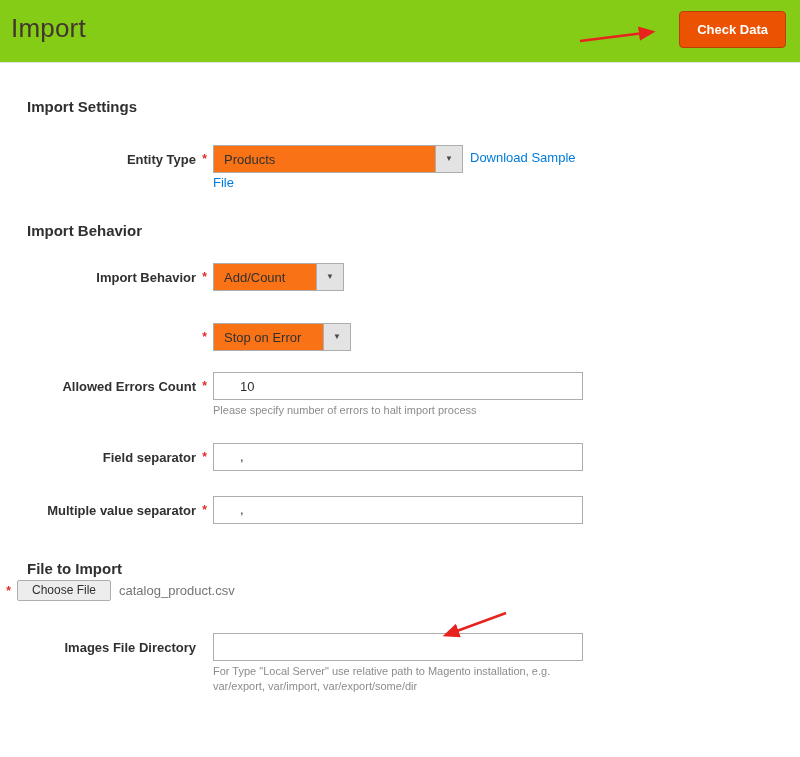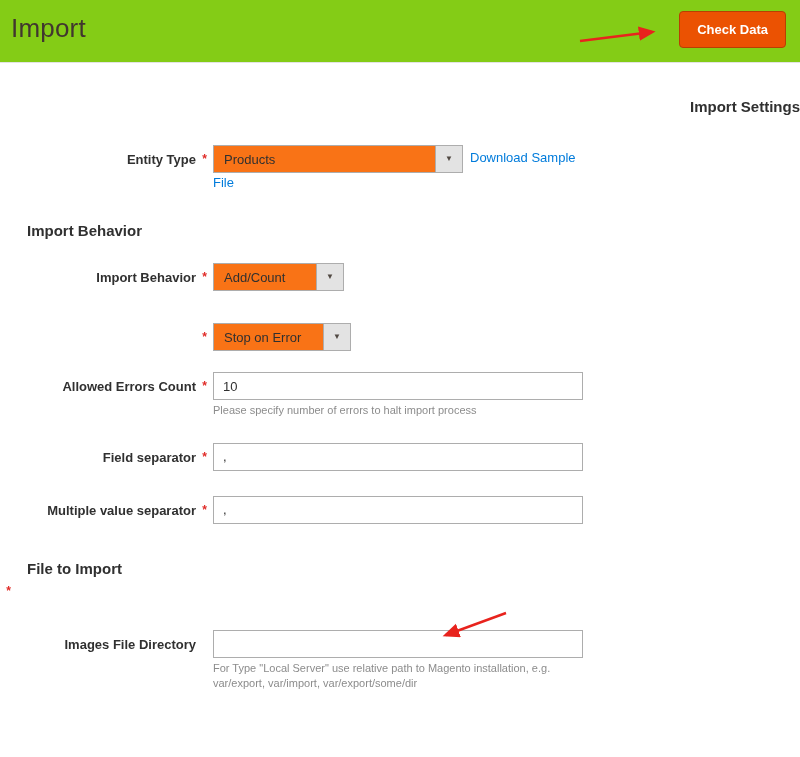--- a/index.html
+++ b/index.html
@@ -11,42 +11,42 @@
   .page-header { position:relative; height:63px; background:#84cc16; border-bottom:1px solid #e3e3e3; }
   .page-title { position:absolute; left:11px; top:13px; font-size:26px; font-weight:400; color:#41362f; letter-spacing:.2px; }
   .check-data-btn { position:absolute; right:14px; top:11px; background:#eb5202; color:#fff;
     border:1px solid #b84002; font-size:13px; font-weight:700; padding:10px 17px; cursor:pointer;
     font-family:inherit; border-radius:4px; }
   .annot-arrow { position:absolute; pointer-events:none; }
 
   
   main { position:relative; }
   h2.section-heading { font-size:15px; font-weight:700; color:#303030; margin-left:27px; }
-  .sh-1 { margin-top:35px; margin-bottom:30px;text-align:right; }
+  .sh-1 { margin-top:35px; margin-bottom:30px; }
   .sh-2 { margin-top:30px; margin-bottom:24px; }
   .sh-3 { margin-top:36px; }
 
   
   .row { display:flex; align-items:flex-start; }
   .mb-a { margin-bottom:32px; } .mb-b { margin-bottom:21px; } .mb-c { margin-bottom:25px; }
   .mb-d { margin-bottom:14px; } .mb-e { margin-bottom:0; }
   .label-cell { width:196px; text-align:right; padding-top:7px; font-size:13px; font-weight:600; color:#303030; line-height:15px; }
   .asterisk-cell { width:17px; text-align:center; padding-top:7px; font-size:12px; color:#e02b27; font-weight:600; }
   .control-cell { position:relative; }
 
   
   .sel { display:inline-flex; border:1px solid #adadad; background:#f97316; height:28px; vertical-align:middle; }
   .sel-text { display:flex; align-items:center; padding:0 10px; font-size:13px; color:#303030; }
   .sel-arrow { width:27px; background:#e3e3e3; border-left:1px solid #adadad; display:flex; align-items:center; justify-content:center; }
   .sel-arrow span { font-size:8px; color:#514943; line-height:1; }
   .w-entity .sel-text { width:221px; }
   .w-behavior .sel-text { width:102px; }
   .w-onerror .sel-text { width:109px; }
 
-  .text-input { width:370px; height:28px; border:1px solid #adadad; background:#fff; padding:0 9px;
+  .text-input { width:370px; height:28px; border:1px solid #adadad; background:#fff; padding:0 26px;
     font-size:13px; color:#303030; font-family:inherit; }
 
   .entity-control { width:372px; line-height:19px; font-size:13px; }
   a.link { color:#007bdb; text-decoration:none; font-size:13px; }
   .entity-control a.link { margin-left:7px; }
 
   .note { margin-top:3px; font-size:11px; color:#8c8c8c; line-height:1.35; max-width:372px; }
 
   .checkbox { width:13px; height:13px; margin-top:7px; appearance:none; -webkit-appearance:none;
     background:#e9e9e9; border:1px solid #adadad; border-radius:2px; cursor:pointer; }
@@ -144,20 +144,24 @@
       <div class="control-cell">
         <input class="text-input" type="text" value="," style="">
       </div>
     </div>
 
 
     <h2 class="section-heading sh-3">File to Import</h2>
 
     <div class="row mb-a">
       <div class="asterisk-cell">*</div>
+      <div class="control-cell file-control">
+        <button class="choose-file-btn">Choose File</button>
+        <span class="file-name">catalog_product.csv</span>
+      </div>
     </div>
 
     <div class="row">
       <div class="label-cell">Images File Directory</div>
       <div class="asterisk-cell"></div>
       <div class="control-cell">
         <input class="text-input" type="text" value="" style="">
         <div class="note">For Type "Local Server" use relative path to Magento installation, e.g. var/export, var/import, var/export/some/dir</div>
       </div>
     </div>

